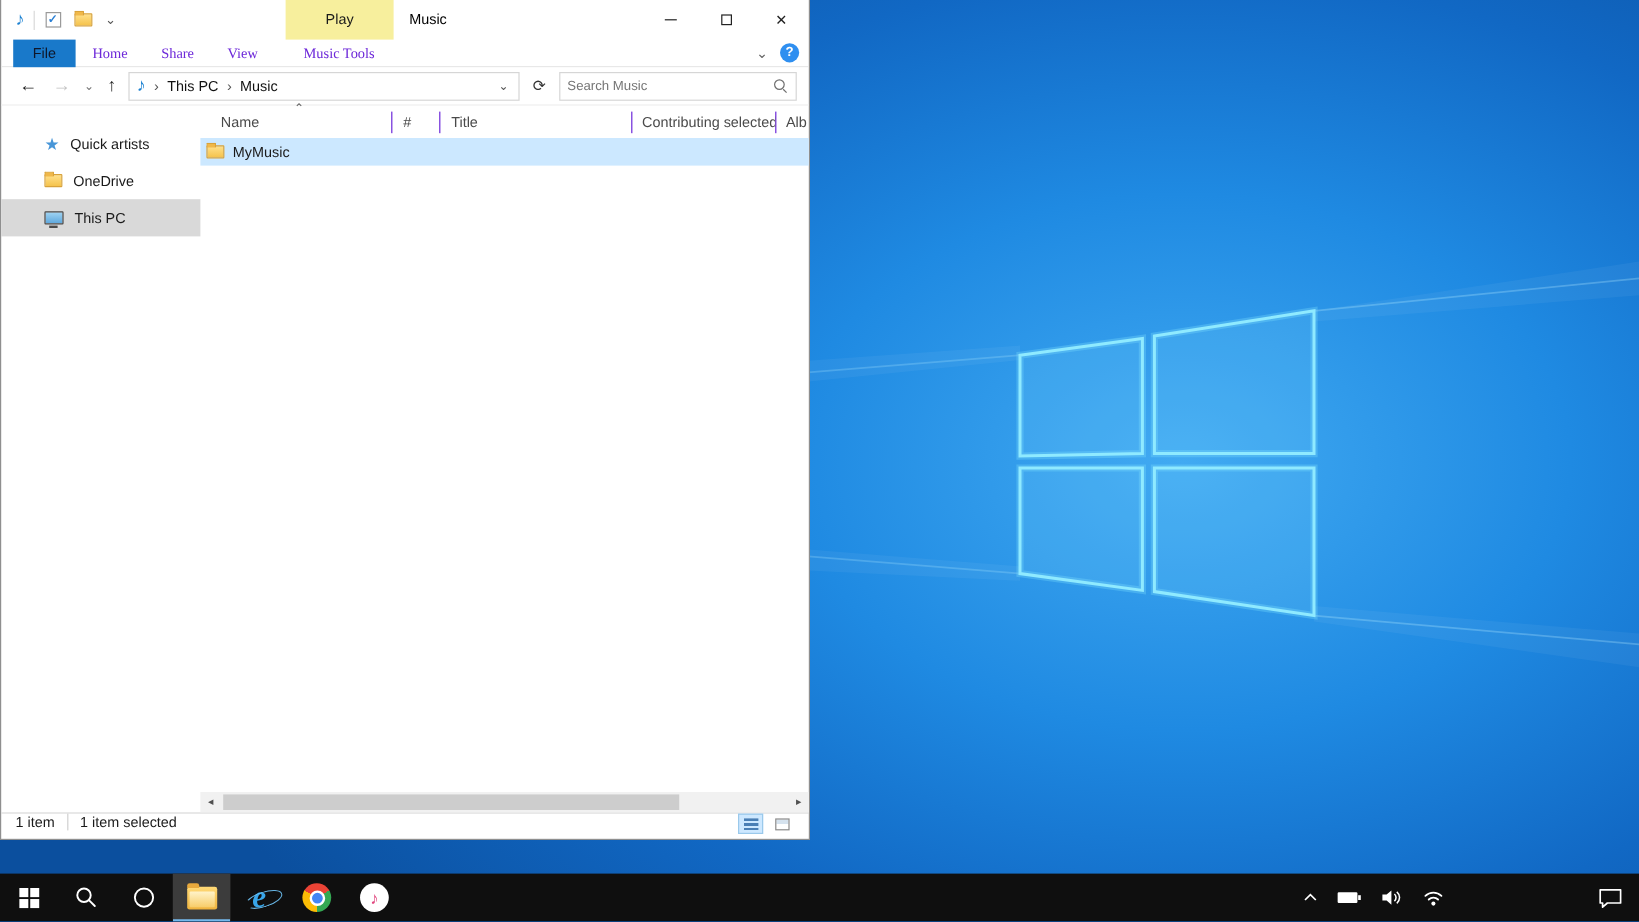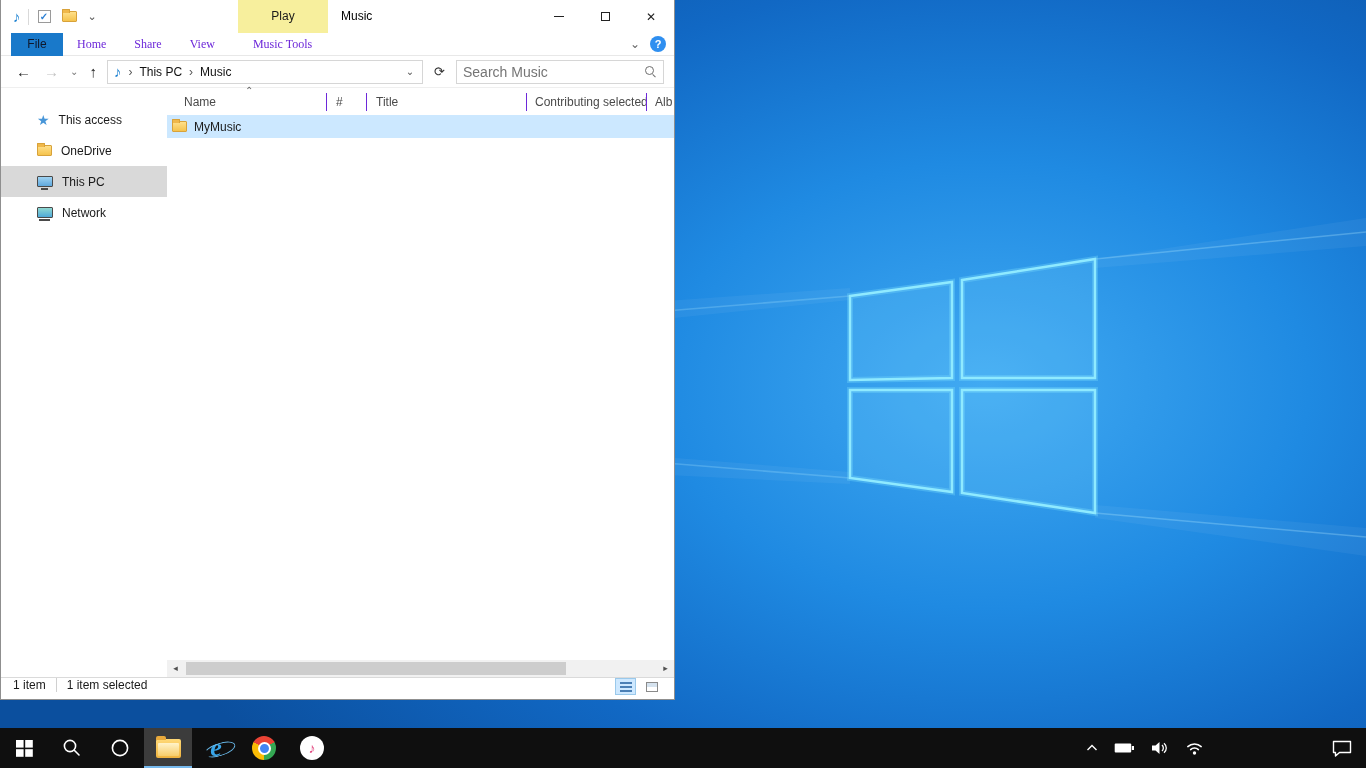--- a/index.html
+++ b/index.html
@@ -44,21 +44,21 @@
   .addr-row { height:32px; display:flex; align-items:center; padding:0 10px 0 12px; gap:7px; border-bottom:1px solid #efefef; flex:0 0 auto; }
   .nav-btn { border:none; background:none; font-size:15px; color:#1b1b1b; padding:0 3px; cursor:default; }
   .nav-btn.disabled { color:#c3c3c3; }
   .nav-btn.small { font-size:10px; color:#777; padding:0 1px; }
   .addr-box { width:326px; height:24px; border:1px solid #d6d6d6; display:flex; align-items:center; padding:0 2px 0 6px; gap:5px; }
   .crumb-chev { color:#555; font-size:12px; padding:0 2px; cursor:default; }
   .crumb { color:#111; cursor:default; }
   .addr-drop { margin-left:auto; color:#555; font-size:10px; padding:0 6px; border:none; background:none; cursor:default; }
   .refresh-btn { border:none; background:none; color:#333; font-size:13px; padding:0 4px; cursor:default; }
   .search-box { flex:1; height:24px; border:1px solid #d6d6d6; display:flex; align-items:center; padding:0 6px; }
-  .search-box input { flex:1; border:none; outline:none; font-size:14px; font-family:inherit; color:#222; background:transparent; }
+  .search-box input { flex:1; border:none; outline:none; font-size:11px; font-family:inherit; color:#222; background:transparent; }
   .search-box input::placeholder { color:#757575; }
   .mag { position:relative; width:13px; height:13px; display:inline-block; }
   .mag::before { content:""; position:absolute; left:1px; top:1px; width:7px; height:7px; border:1.4px solid #6e6e6e; border-radius:50%; }
   .mag::after { content:""; position:absolute; left:9px; top:9px; width:4px; height:1.4px; background:#6e6e6e; transform:rotate(45deg); transform-origin:0 0; }
 
   .main { flex:1; display:flex; min-height:0; }
   .navpane { width:166px; padding-top:16px; flex:0 0 auto; }
   .nav-item { height:31px; display:flex; align-items:center; padding-left:36px; gap:9px; cursor:default; }
   .nav-item.selected { background:#d9d9d9; }
   .star-ico { color:#4896d8; font-size:14px; line-height:1; }
@@ -204,33 +204,29 @@
       <input type="text" placeholder="Search Music" style="">
       <span class="mag"></span>
     </div>
   </div>
 
   <div class="main">
 
     <div class="navpane">
       <div class="nav-item">
         <span class="star-ico">★</span>
-        <span>This access</span>
+        <span>Quick artists</span>
       </div>
       <div class="nav-item">
         <span class="mini-folder"></span>
         <span>OneDrive</span>
       </div>
       <div class="nav-item selected">
         <span class="pc-ico"></span>
         <span>This PC</span>
-      </div>
-      <div class="nav-item">
-        <span class="net-ico"></span>
-        <span>Network</span>
       </div>
     </div>
 
     <div class="filespane">
       <div class="cols">
         <span class="sort-caret">⌃</span>
         <div class="col c-name">Name</div>
         <div class="col c-num">#</div>
         <div class="col c-title">Title</div>
         <div class="col c-artists">Contributing selected</div>

